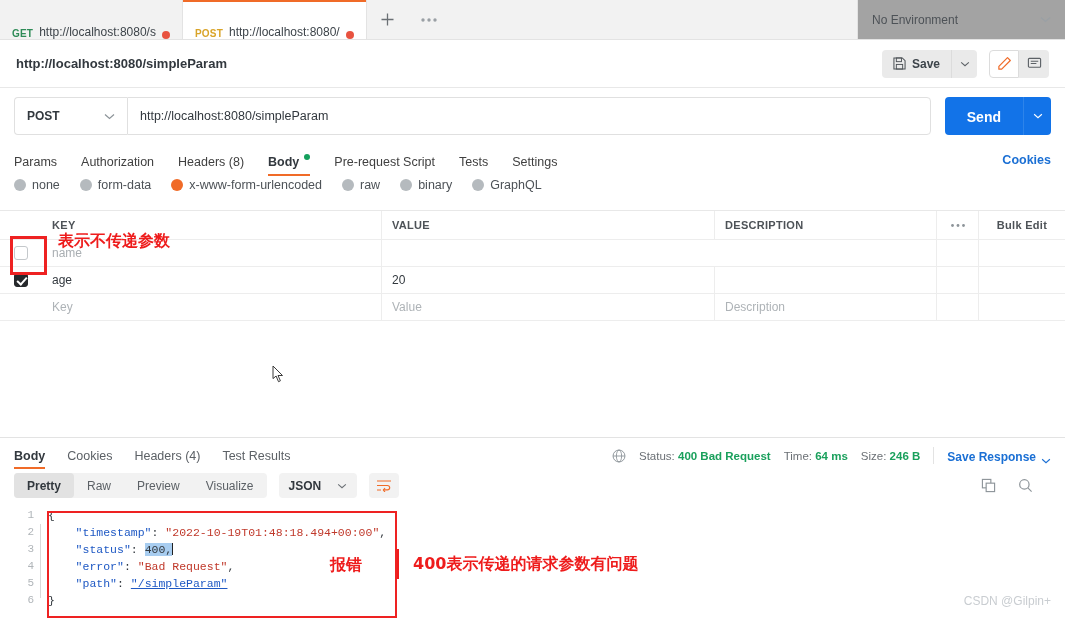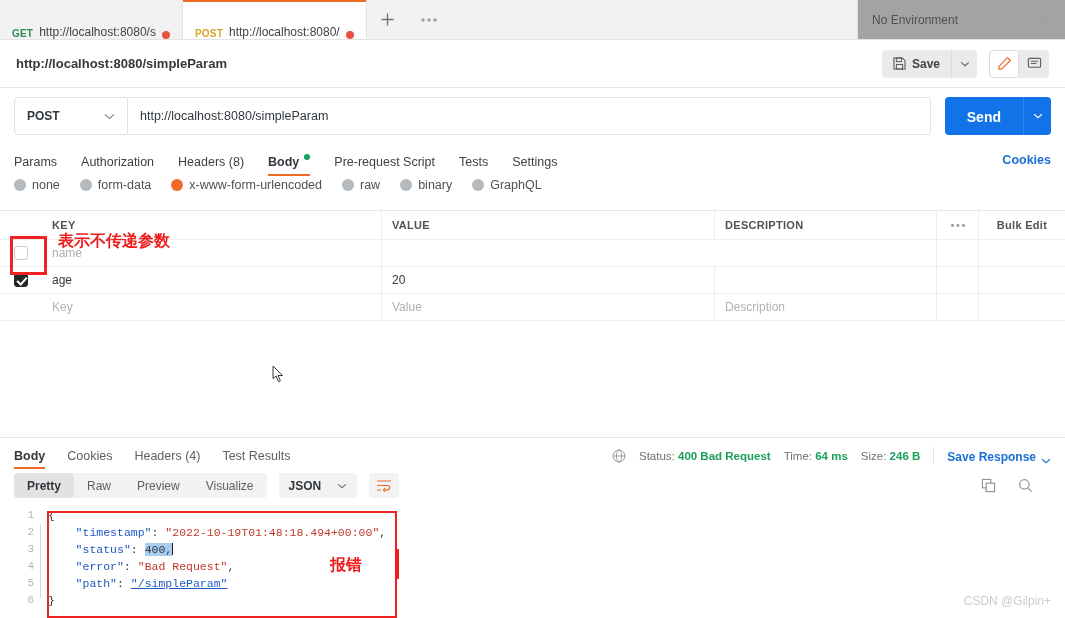--- a/index.html
+++ b/index.html
@@ -569,15 +569,16 @@
     <span class="k">"error"</span>: <span class="s">"Bad Request"</span>,
     <span class="k">"path"</span>: <span class="s lnk">"/simpleParam"</span>
 <span>}</span></div>
     </div>
 
   </div>
 
   <div class="redbox2"></div>
   <div class="anno anno-2">报错</div>
   <div class="anno-div"></div>
+  <div class="anno anno-3">400表示传递的请求参数有问题</div>
 
   <div class="watermark">CSDN @Gilpin+</div>
 </div>
 
 </body></html>

